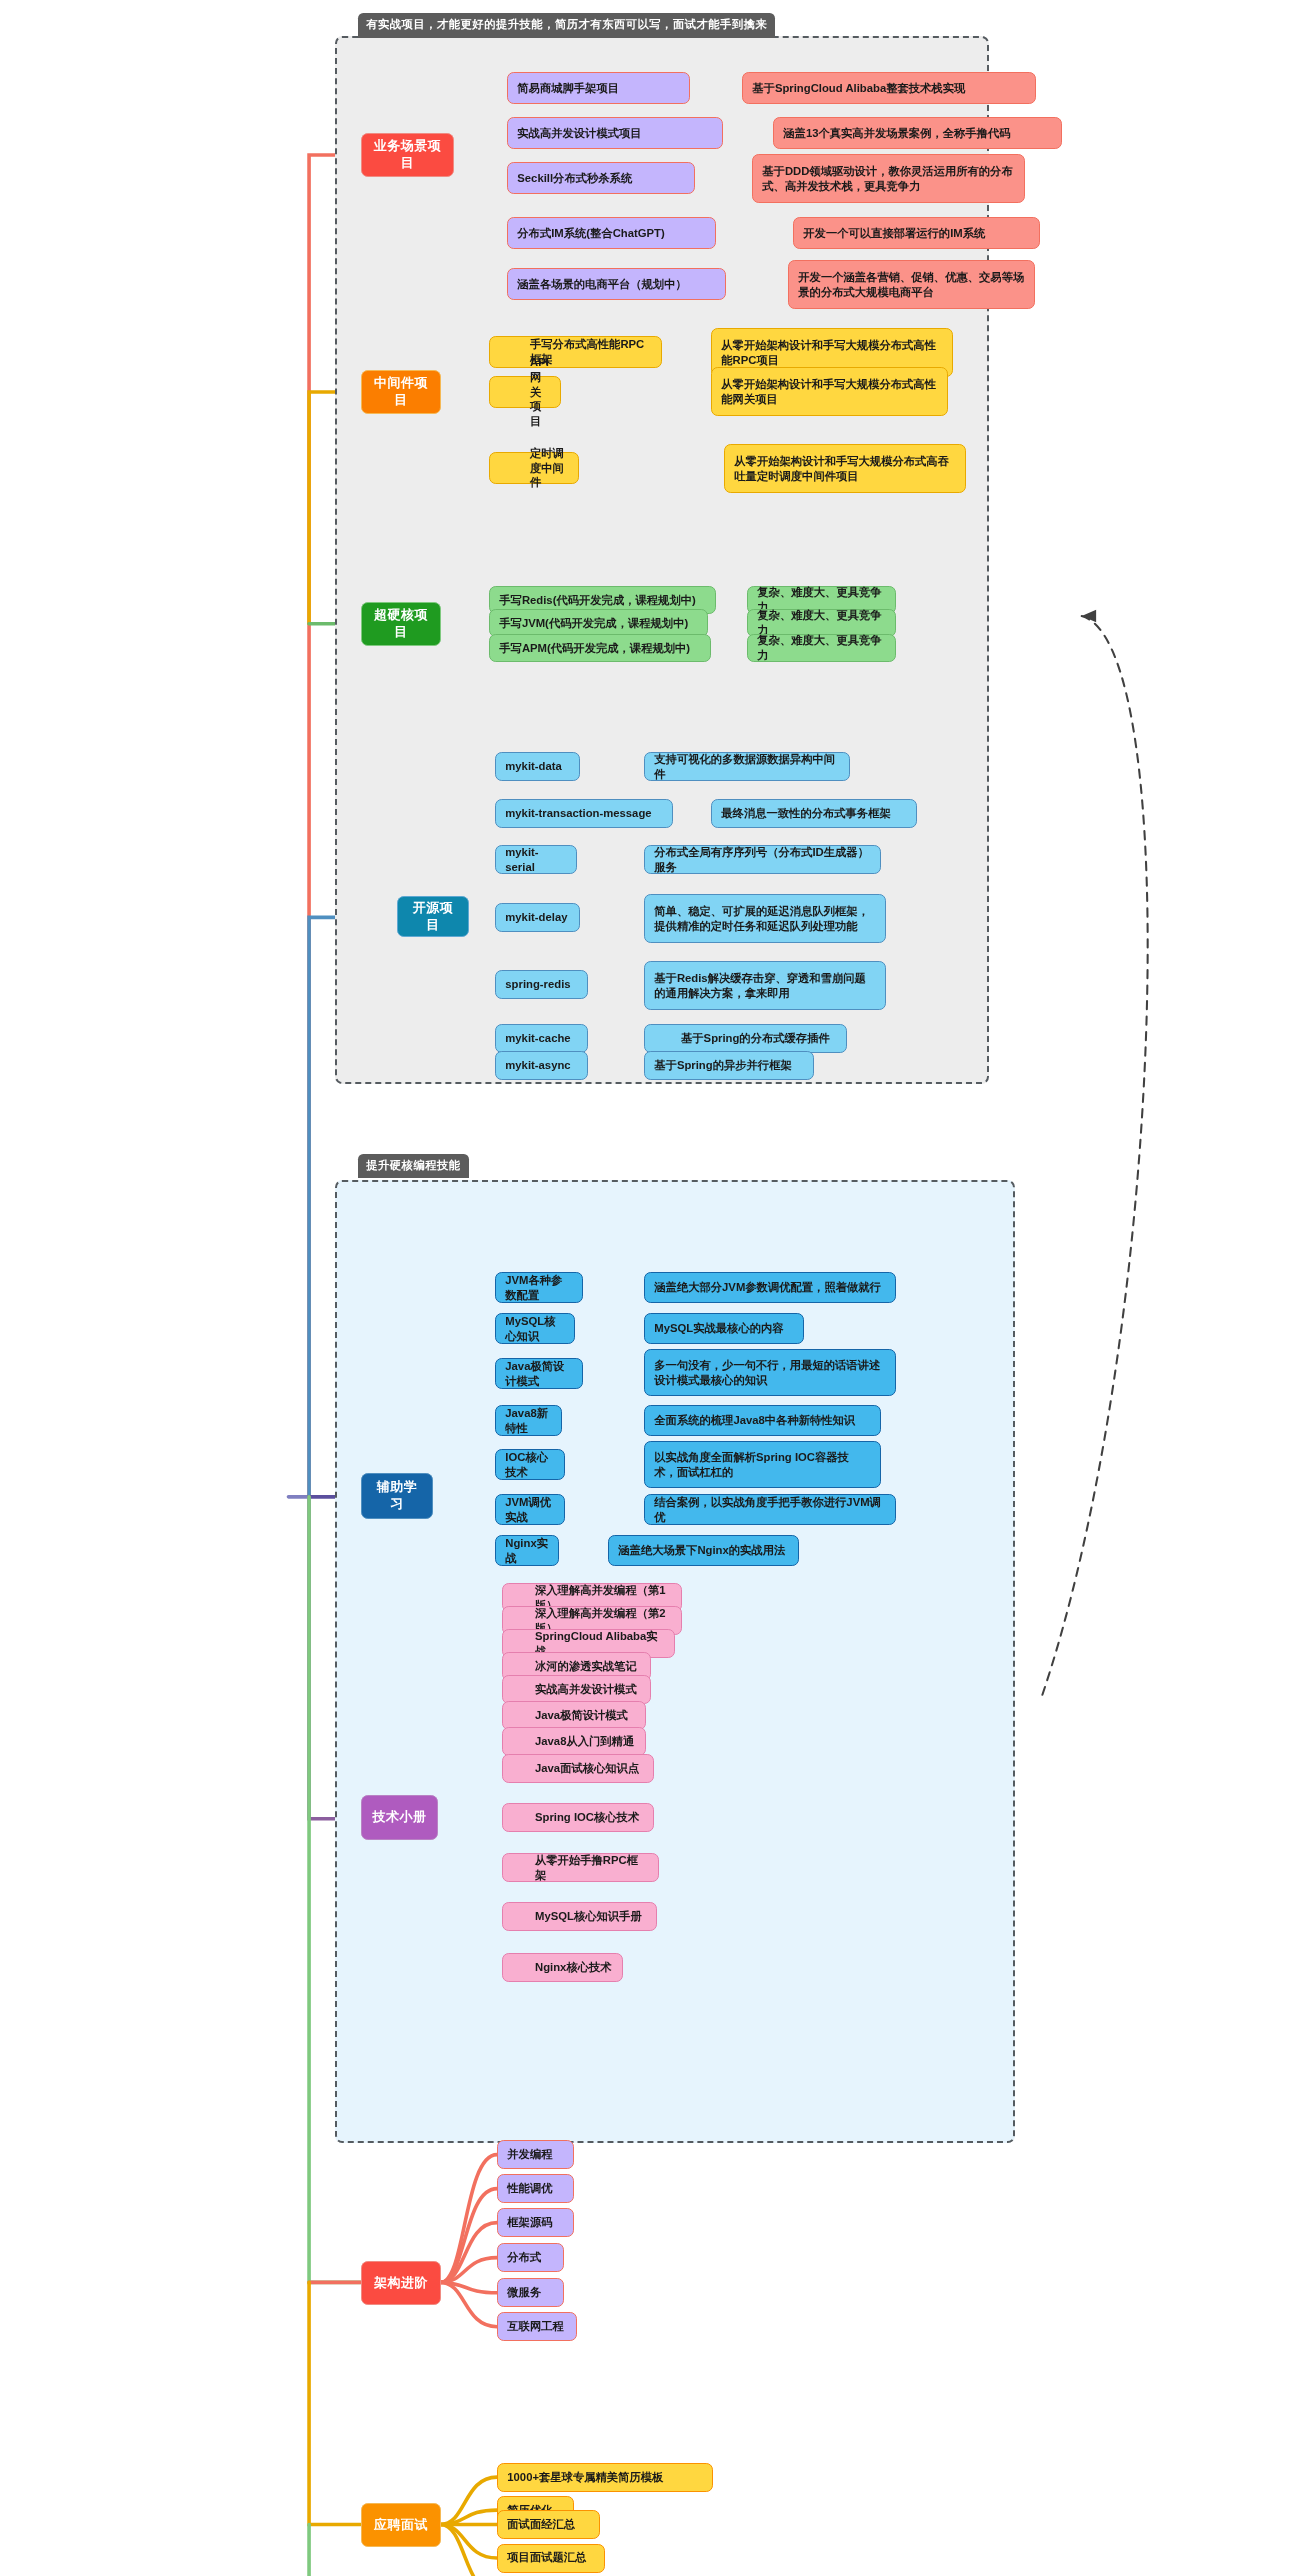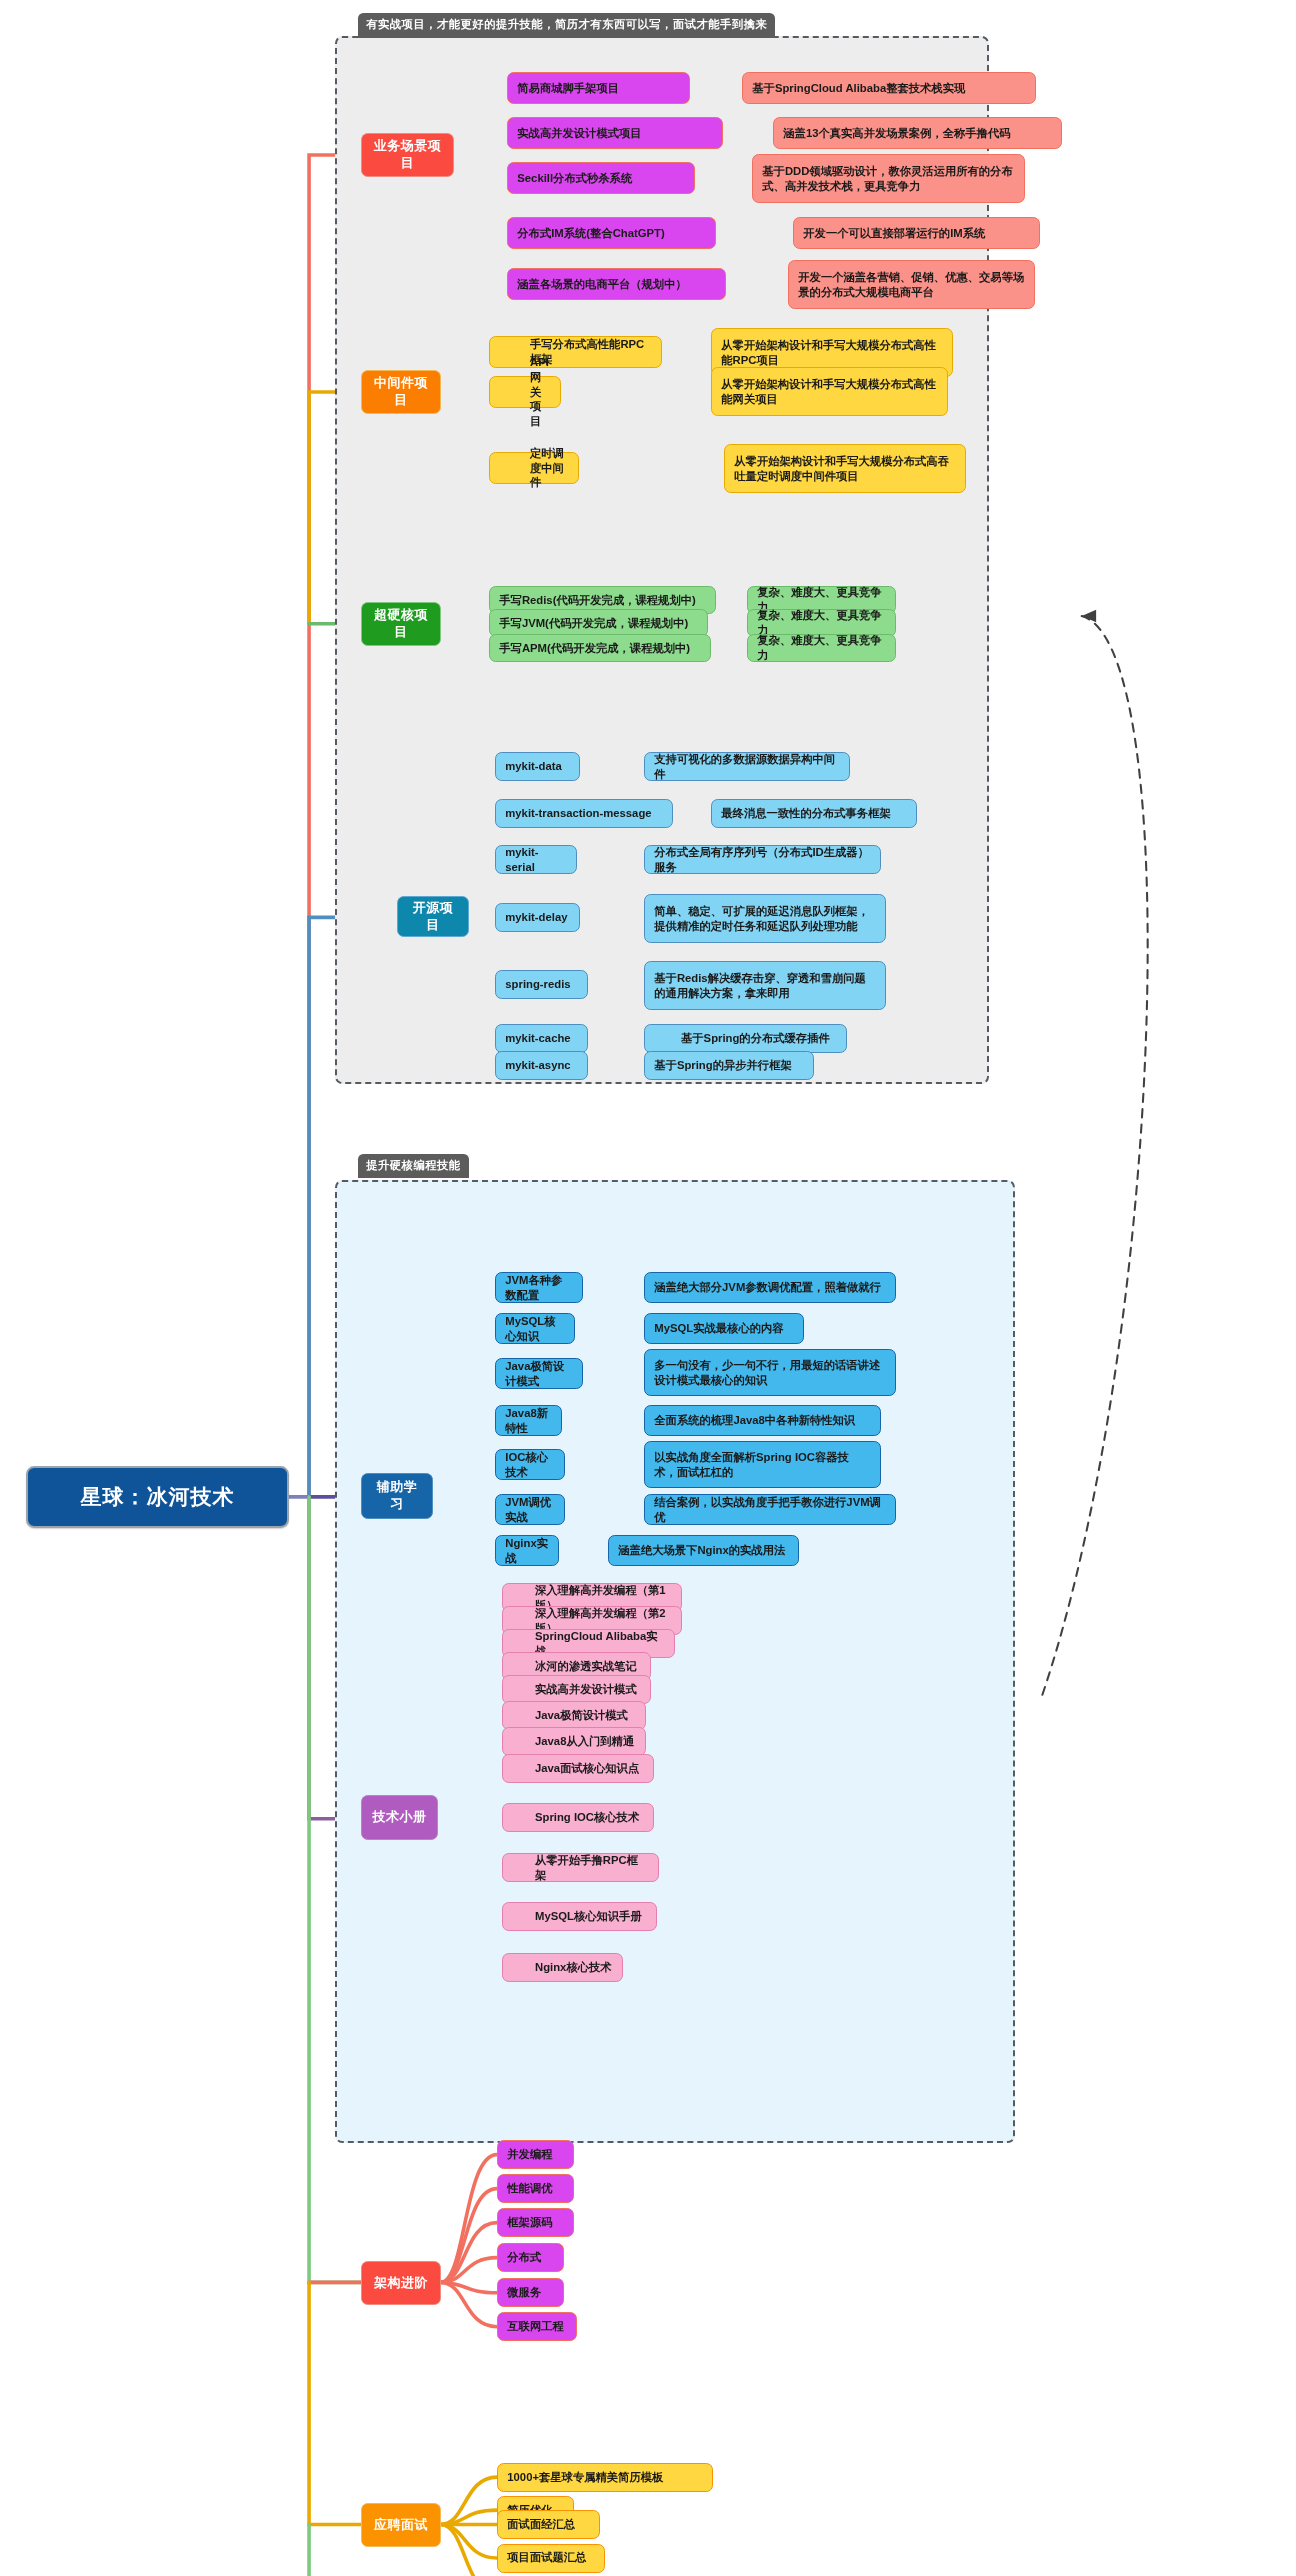--- a/index.html
+++ b/index.html
@@ -60,21 +60,21 @@
   .lvl1.darkblue { background:#1565A8; border:1.5px solid #4f8fc0; }
   .lvl1.purple { background:#AF5BBF; border:1.5px solid #b983c4; }
   .lvl1.orange2{ background:#FB9200; border:1.5px solid #f5b955; }
 
   
   .lvl2 {
     color: #1a1a1a;
     font-size: 11.3px;
     border-radius: 6.7px;
   }
-  .lvl2.red   { background:#d946ef; border:1.5px solid #f2705f; }
+  .lvl2.red   { background:#c4b5fd; border:1.5px solid #f2705f; }
   .lvl2.yellow{ background:#FFD740; border:1.5px solid #e8a900;padding-left:40px; }
   .lvl2.green { background:#8DDB8D; border:1.5px solid #6cbb6c; }
   .lvl2.blue  { background:#81D4F4; border:1.5px solid #4f8fc0; }
   .lvl2.blue2 { background:#43B8ED; border:1.5px solid #1565A8; }
   .lvl2.pink  { background:#F9AFD0; border:1.5px solid #e57fae;padding-left:32px; }
   .lvl2.orange{ background:#FFD740; border:1.5px solid #FB9200; }
 
   
   .lvl3 {
     color: #1a1a1a;
@@ -221,21 +221,20 @@
       <path d="M855,5480 C905,5480 900,5420 965,5420" stroke="#7FC97F"></path>
       <path d="M855,5480 L965,5480" stroke="#7FC97F"></path>
       <path d="M855,5480 C905,5480 900,5545 965,5545" stroke="#7FC97F"></path>
       <path d="M855,5480 C905,5480 900,5615 965,5615" stroke="#7FC97F"></path>
 
       <path d="M2100,1195 C2300,1250 2260,2600 2020,3300" stroke="#404040" stroke-width="4" stroke-dasharray="16 14"></path>
       <path d="M2100,1195 l28,-12 l0,24 z" stroke="none" fill="#404040"></path>
     </g>
   </svg>
 
-  <div class="node root" style="left:26px; top:1466px; width:263px; height:62px;">星球：冰河技术</div>
 
   <div class="node lvl1 red" style="left:361px; top:133px; width:93px; height:44px;">业务场景项目</div>
 
   <div class="node lvl2 red" style="left:507px; top:72px; width:183px; height:32px;">简易商城脚手架项目</div>
   <div class="node lvl3 red" style="left:742px; top:72px; width:294px; height:32px;">基于SpringCloud Alibaba整套技术栈实现</div>
 
   <div class="node lvl2 red" style="left:507px; top:117px; width:216px; height:32px;">实战高并发设计模式项目</div>
   <div class="node lvl3 red" style="left:773px; top:117px; width:289px; height:32px;">涵盖13个真实高并发场景案例，全称手撸代码</div>
 
   <div class="node lvl2 red" style="left:507px; top:162px; width:188px; height:32px;">Seckill分布式秒杀系统</div>

